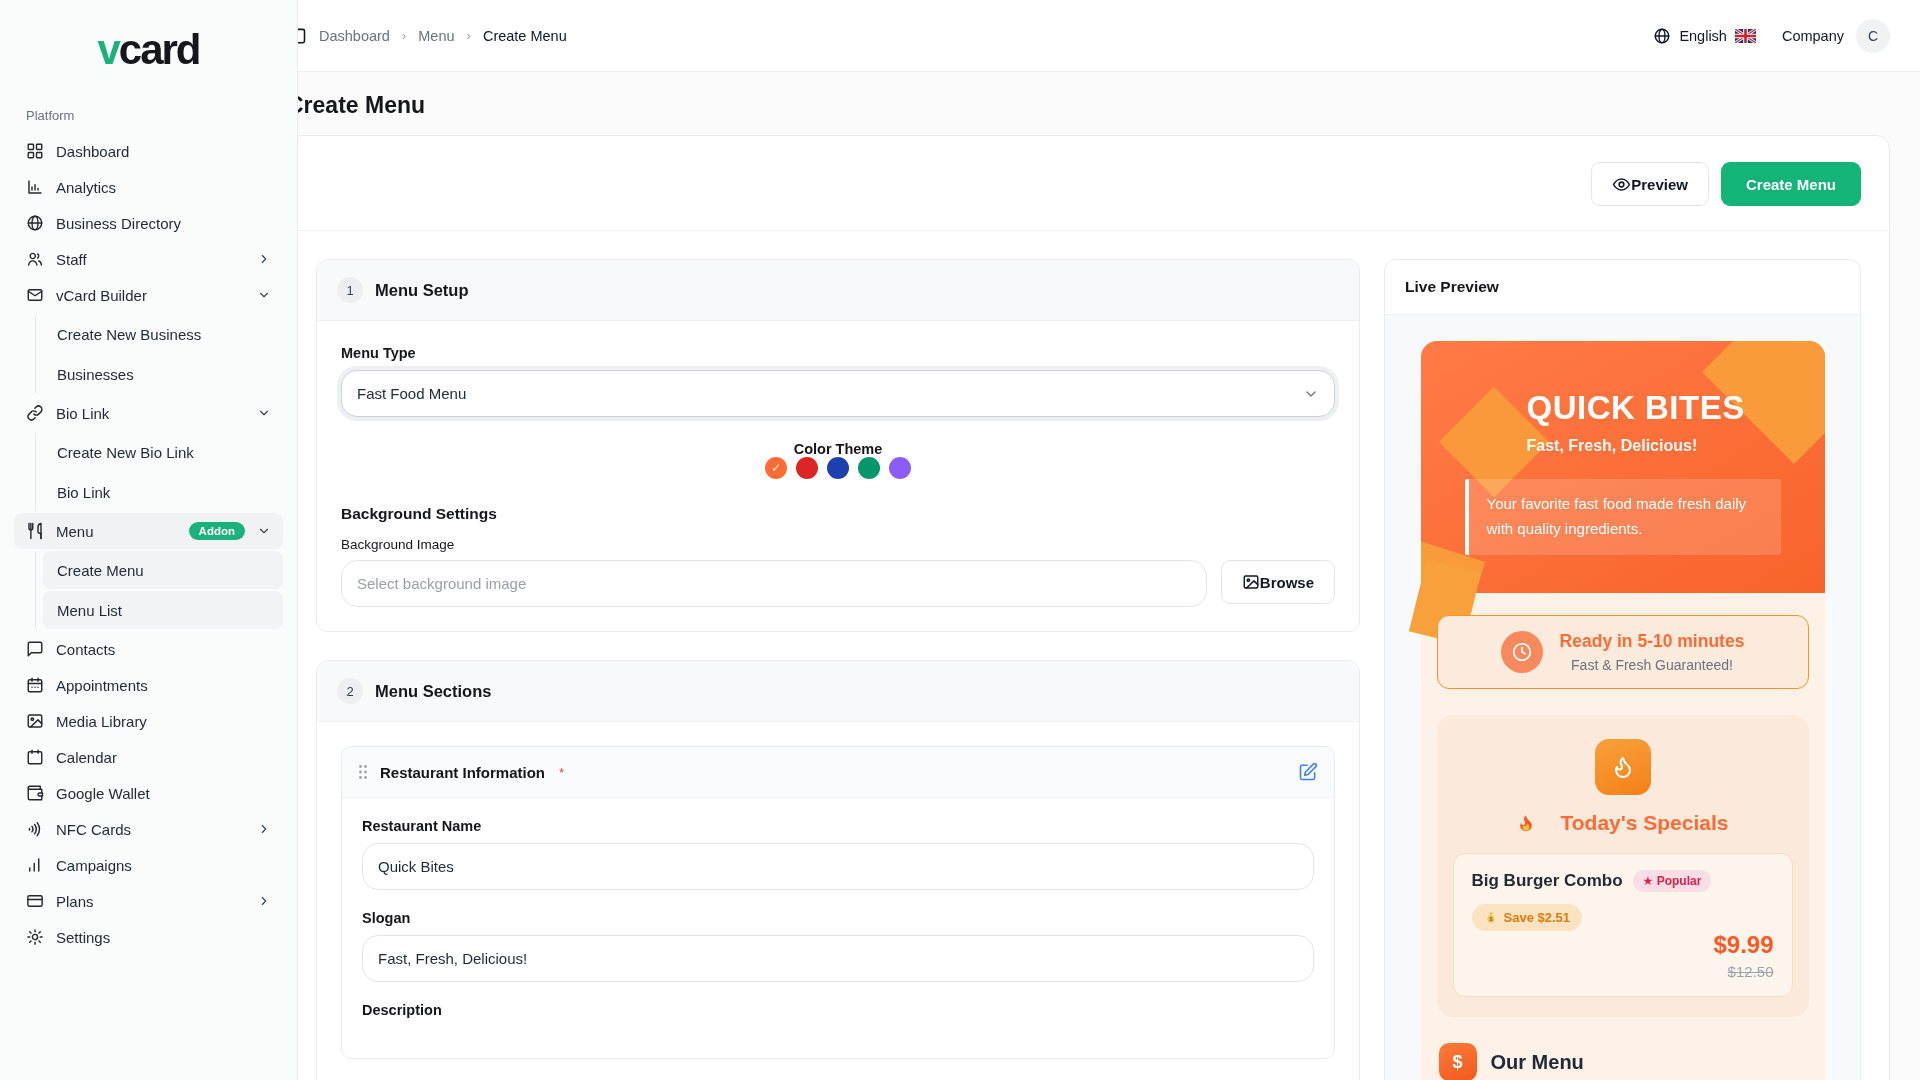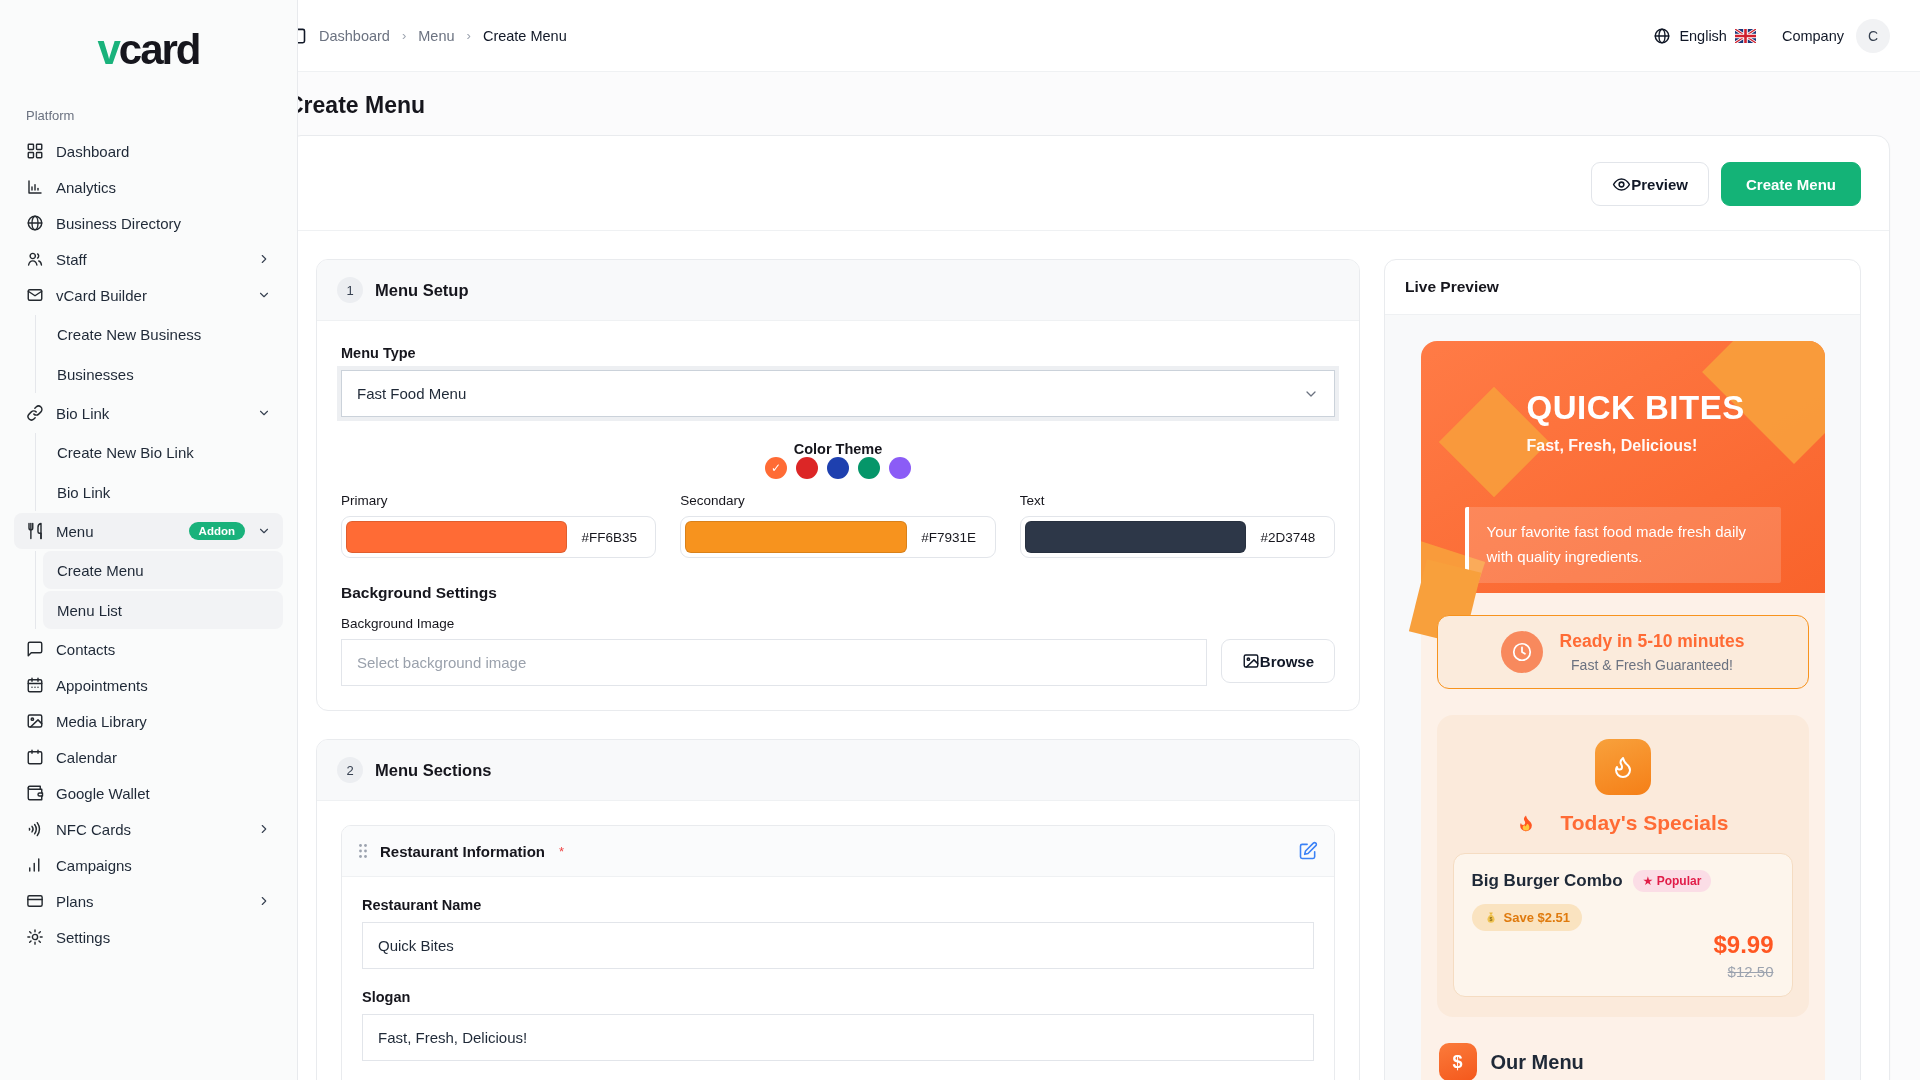--- a/index.html
+++ b/index.html
@@ -60,21 +60,21 @@
   .section-head { display:flex; align-items:center; gap:12px; padding:17px 20px;
     background:#F8F9FA; border-bottom:1px solid #EFF1F3; }
   .step-badge { width:26px; height:26px; border-radius:50%; background:#ECEEF1; color:#374151;
     font-size:13px; display:flex; align-items:center; justify-content:center; }
   .section-title { font-size:16.5px; font-weight:700; color:#16161D; }
   .section-body { padding:24px; }
 
   .field-label { display:block; font-size:14.5px; font-weight:600; color:#16161D; margin-bottom:9px; }
   .row2 { display:flex; gap:24px; }
   .row2 > div { flex:1; }
-  .input, .select, .textarea { width:100%; height:47px; border:1px solid #E2E5EA; border-radius:0;
+  .input, .select, .textarea { width:100%; height:47px; border:1px solid #E2E5EA; border-radius:16px;
     padding:0 15px; font-size:15px; color:#1F2937; background:#fff;
     font-family:"Liberation Sans","DejaVu Sans",sans-serif; outline:none; }
   .input::placeholder { color:#9AA1AC; }
   .select { display:flex; align-items:center; justify-content:space-between; cursor:pointer;
     border-color:#CBD2DA; box-shadow:0 0 0 4px rgba(203,210,218,.35); }
 
   .theme-row { display:flex; align-items:center; justify-content:space-between; margin:24px 0 14px;flex-direction:column; }
   .dots { display:flex; gap:9px; }
   .tdot { width:22px; height:22px; border-radius:50%; display:flex; align-items:center;
     justify-content:center; color:#fff; font-size:12px; cursor:pointer; }
@@ -108,21 +108,21 @@
   .hero { position:relative; background:linear-gradient(150deg,#FF7B46 0%,#F9632B 100%);
     border-radius:16px 16px 0 0; height:252px; padding:48px 44px 0; overflow:hidden; }
   .hero .deco-corner { position:absolute; top:-34px; right:-34px; width:130px; height:130px;
     background:#F8A03C; transform:rotate(45deg); opacity:.9; }
   .hero .deco-diamond { position:absolute; top:62px; left:34px; width:78px; height:78px;
     background:#F8A03C; transform:rotate(45deg); opacity:.85; }
   .hero .deco-bl { position:absolute; bottom:-46px; left:-18px; width:70px; height:90px;
     background:#F8A03C; transform:rotate(18deg); opacity:.9; }
   .hero-name { color:#fff; font-size:33px; font-weight:800; letter-spacing:.5px; margin-left:62px; position:relative; }
   .hero-slogan { color:rgba(255,255,255,.96); font-size:16px; font-weight:600; margin:10px 0 0 62px; position:relative; }
-  .hero-quote { position:relative; margin-top:52px; background:rgba(255,255,255,.16);
+  .hero-quote { position:relative; margin-top:24px; background:rgba(255,255,255,.16);
     border-left:4px solid #fff; padding:13px 18px; color:#fff; font-size:15px; line-height:1.65; border-radius:2px; }
 
   .prev-content { position:relative; background:#FDF1E8; border-radius:0 0 16px 16px; padding:22px 16px 26px; }
   .prev-content .deco-under { position:absolute; top:-28px; left:-4px; width:56px; height:74px;
     background:#F8A03C; transform:rotate(14deg); }
 
   .ready-card { position:relative; background:#FBEBDC; border:1.5px solid #F7931E; border-radius:12px;
     padding:15px 18px; display:flex; align-items:center; justify-content:center; gap:17px; }
   .clock-circle { width:42px; height:42px; border-radius:50%; background:#F8895D; color:#fff;
     display:flex; align-items:center; justify-content:center; flex:none; }
@@ -450,43 +450,20 @@
                 <span class="tdot" style="background: rgb(255, 107, 53);">
                     <span>✓</span>
                   </span>
                 <span class="tdot" style="background: rgb(220, 38, 38);"></span>
                 <span class="tdot" style="background: rgb(30, 64, 175);"></span>
                 <span class="tdot" style="background: rgb(5, 150, 105);"></span>
                 <span class="tdot" style="background: rgb(139, 92, 246);"></span>
               </div>
             </div>
 
-            <div class="swatch-cols">
-              <div>
-                <span class="mini-label">Primary</span>
-                <div class="swatch">
-                  <div class="fill" style="background: rgb(255, 107, 53);"></div>
-                  <span class="hex">#FF6B35</span>
-                </div>
-              </div>
-              <div>
-                <span class="mini-label">Secondary</span>
-                <div class="swatch">
-                  <div class="fill" style="background: rgb(247, 147, 30);"></div>
-                  <span class="hex">#F7931E</span>
-                </div>
-              </div>
-              <div>
-                <span class="mini-label">Text</span>
-                <div class="swatch">
-                  <div class="fill" style="background: rgb(45, 55, 72);"></div>
-                  <span class="hex">#2D3748</span>
-                </div>
-              </div>
-            </div>
 
             <div class="bg-settings-label">Background Settings</div>
             <span class="mini-label">Background Image</span>
             <div class="bg-row">
               <input class="input" type="text" placeholder="Select background image" style="">
               <button class="btn btn-outline">
                 <svg class="sicon" width="18" height="18" viewBox="0 0 24 24">
                     <rect x="3" y="4" width="18" height="16" rx="2"></rect>
                     <circle cx="8.5" cy="9.5" r="1.6"></circle>
                     <path d="M21 15.5l-5-5L6 20"></path>

